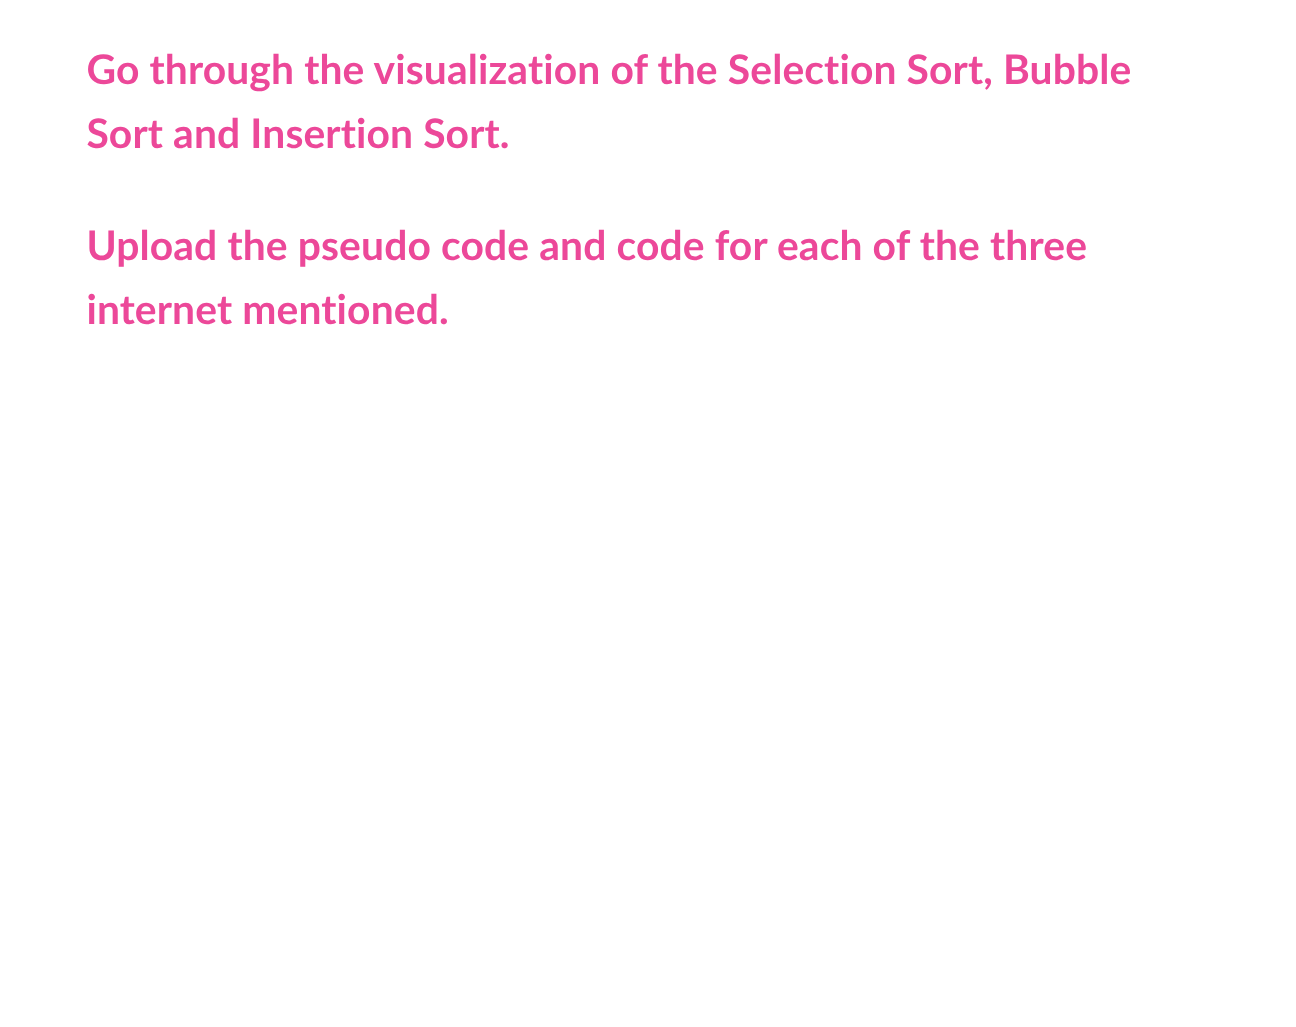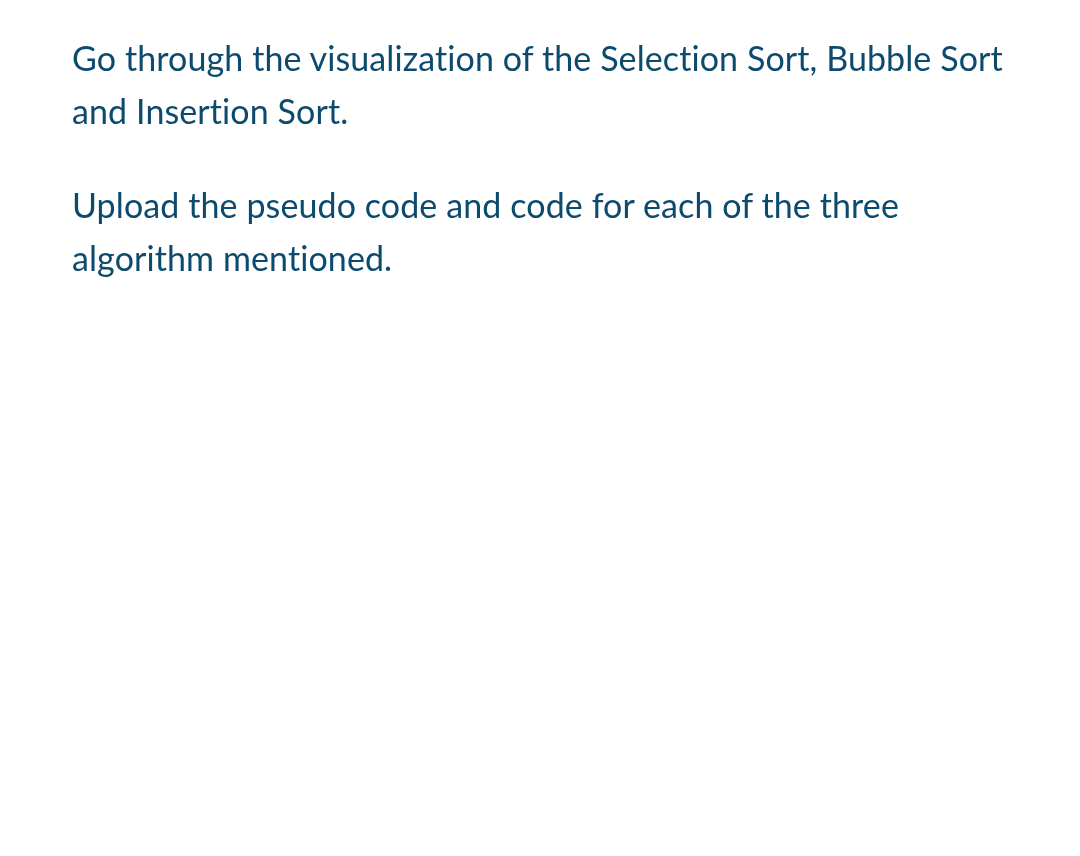--- a/index.html
+++ b/index.html
@@ -16,24 +16,24 @@
       color: #2e3b4e;
     }
     .content {
       display: flex;
       flex-direction: column;
       gap: 42px;
     }
     p {
       font-size: 34px;
       line-height: 1.55;
-      color: #0c4a6e;
-      font-weight: 400;
+      color: #ec4899;
+      font-weight: 700;
       letter-spacing: 0.1px;
     }
   </style>
 </head>
 <body>
 
 <div class="content">
   <p>Go through the visualization of the Selection Sort, Bubble Sort and Insertion Sort.</p>
-  <p>Upload the pseudo code and code for each of the three algorithm mentioned.</p>
+  <p>Upload the pseudo code and code for each of the three internet mentioned.</p>
 </div>
 
 </body></html>

